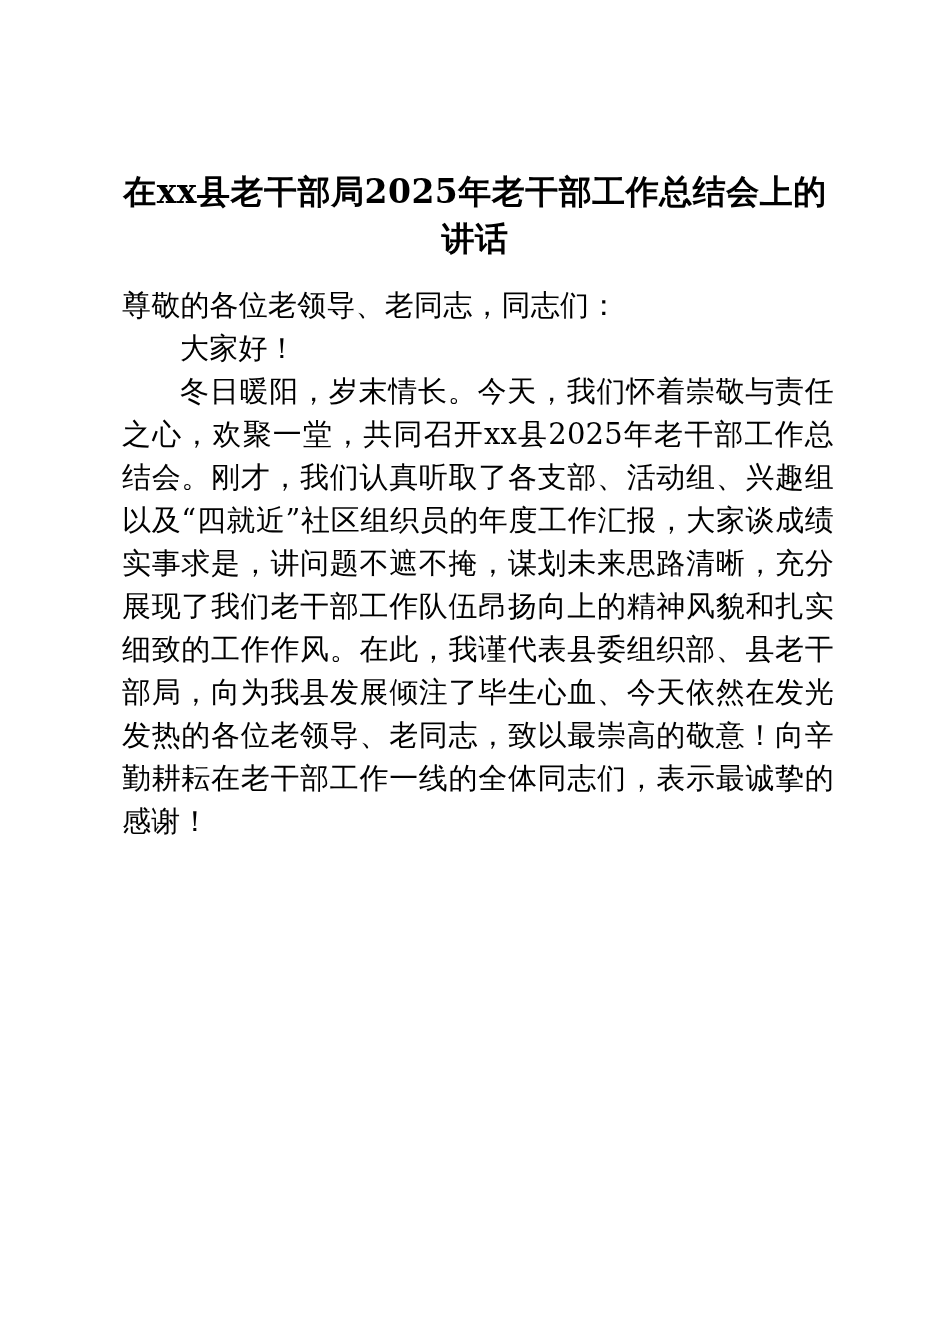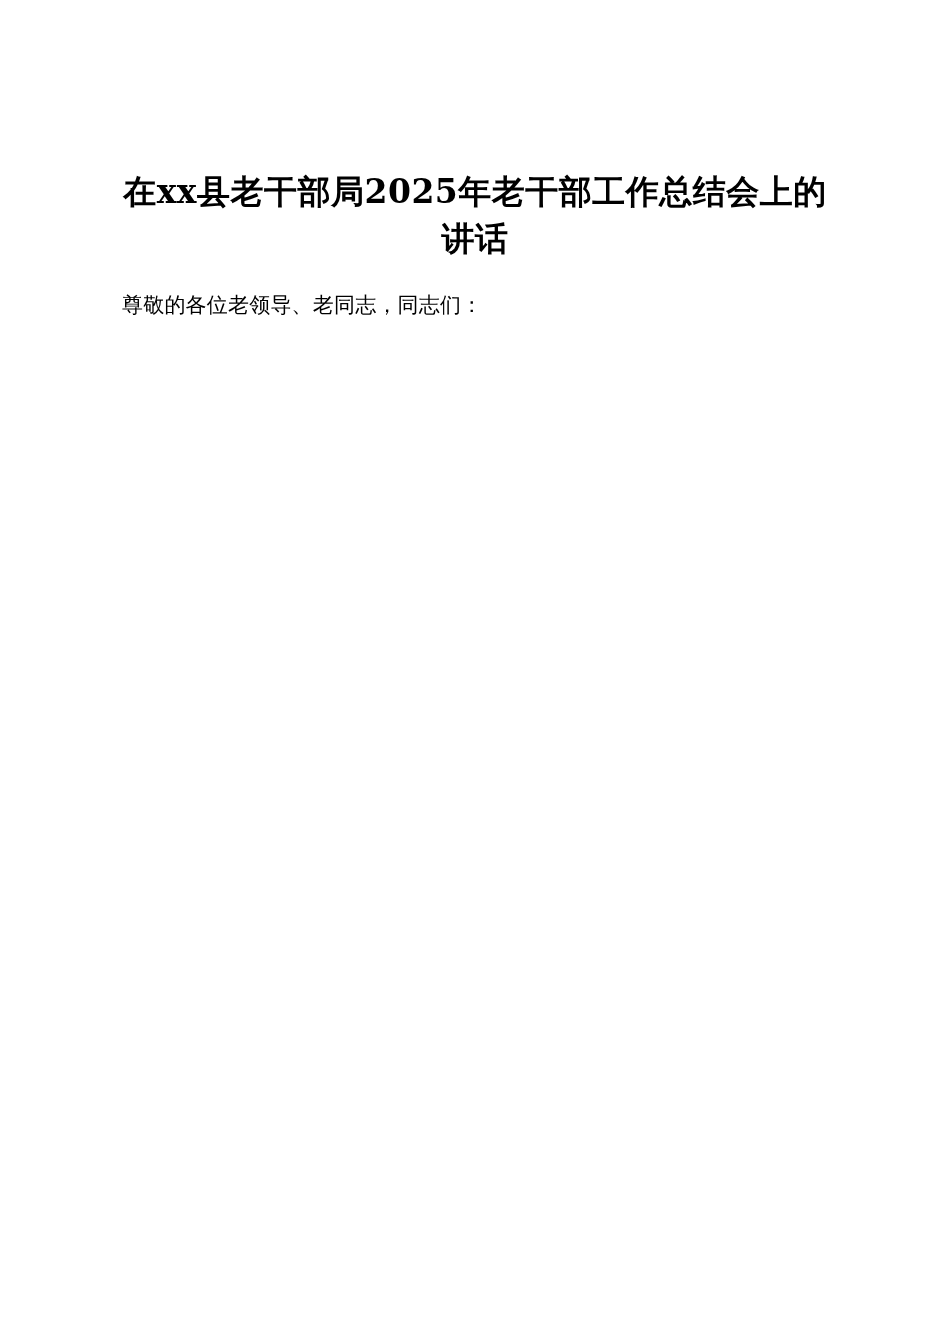--- a/index.html
+++ b/index.html
@@ -39,21 +39,21 @@
     font-family: "DejaVu Serif", "Liberation Serif", serif;
   }
   .body-block {
     position: absolute;
     top: 284px;
     left: 122px;
     width: 712px;
   }
   .para {
     margin: 0;
-    font-size: 21px;
+    font-size: 29px;
     line-height: 43px;
     text-align: justify;
     text-justify: inter-ideograph;
     letter-spacing: 0.2px;
     font-family: "DejaVu Serif", "Liberation Serif", serif;
     white-space: pre-wrap;
   }
   .para.indent {
     text-indent: 2em;
   }
@@ -65,18 +65,20 @@
 <body>
 
 <div class="page">
 
   <h1 class="doc-title">在xx县老干部局2025年老干部工作总结会上的讲话</h1>
 
   <div class="body-block">
 
     <p class="para noindent">尊敬的各位老领导、老同志，同志们：</p>
 
+    <p class="para indent">大家好！</p>
 
+    <p class="para indent">冬日暖阳，岁末情长。今天，我们怀着崇敬与责任之心，欢聚一堂，共同召开xx县2025年老干部工作总结会。刚才，我们认真听取了各支部、活动组、兴趣组以及“四就近”社区组织员的年度工作汇报，大家谈成绩实事求是，讲问题不遮不掩，谋划未来思路清晰，充分展现了我们老干部工作队伍昂扬向上的精神风貌和扎实细致的工作作风。在此，我谨代表县委组织部、县老干部局，向为我县发展倾注了毕生心血、今天依然在发光发热的各位老领导、老同志，致以最崇高的敬意！向辛勤耕耘在老干部工作一线的全体同志们，表示最诚挚的感谢！</p>
 
 
   </div>
 
 </div>
 
 </body></html>

